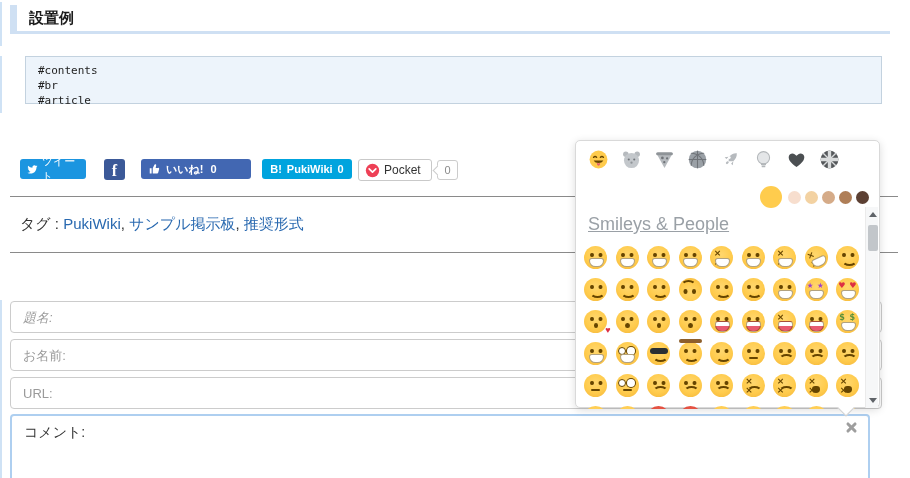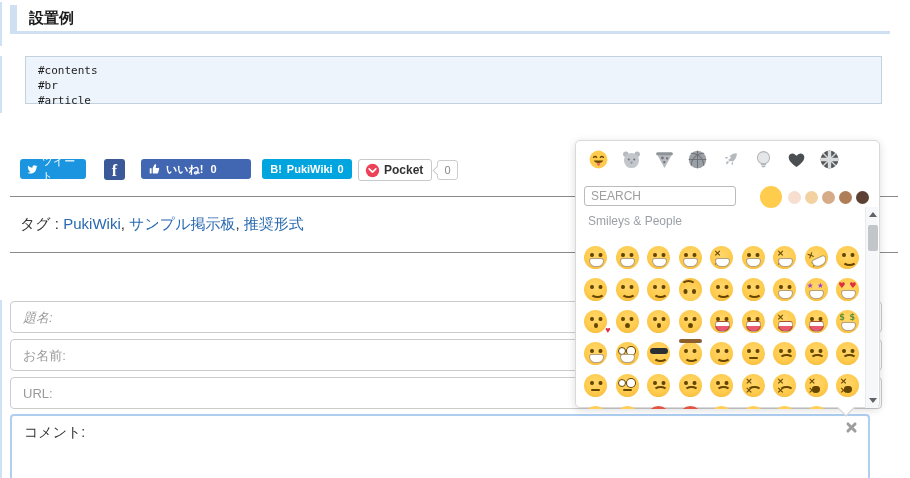--- a/index.html
+++ b/index.html
@@ -27,21 +27,21 @@
     border-radius:3px; color:#fff; font-size:11px; cursor:pointer; }
   .tweet { left:20px; width:66px; background:#1b95e0; padding:0 7px; gap:4px; }
   .fbicon { left:104px; width:21px; height:21px; background:#3b5998; border-radius:3px;
     color:#fff; display:flex; align-items:flex-end; justify-content:center;
     font-family:"Liberation Serif","DejaVu Serif",serif; font-weight:bold; font-size:16px;
     overflow:hidden; cursor:pointer; position:absolute; }
   .like { left:141px; width:110px; background:#4267b2; font-weight:bold; padding:0 8px; gap:5px; }
   .like .cnt { font-weight:bold; margin-left:2px; }
   .hatena { left:262px; width:90px; background:#00a4de; font-weight:bold; justify-content:center; gap:5px; }
   .pocket { left:358px; width:74px; height:22px; background:#fff; border:1px solid #c9c9c9;
-    color:#333; font-weight:bold; font-size:12px; padding:8px 6px; gap:4px; }
+    color:#333; font-weight:normal; font-size:12px; padding:8px 6px; gap:4px; }
   .pcount { left:437px; width:21px; height:20px; background:#fff; border:1px solid #ccc;
     border-radius:3px; color:#8a8a8a; font-size:11px; display:flex; align-items:center;
     justify-content:center; position:absolute; top:1px; cursor:default; }
   .pcount::before { content:""; position:absolute; left:-4px; top:6px; width:6px; height:6px;
     background:#fff; border-left:1px solid #ccc; border-bottom:1px solid #ccc;
     transform:rotate(45deg); }
 
   .hrline { position:absolute; left:10px; width:888px; height:1px; background:#8a8a8a; }
 
   
@@ -71,21 +71,21 @@
   .ptabs { position:absolute; left:12px; top:8px; display:flex; gap:12px; }
   .ptab { width:21px; height:21px; cursor:pointer; }
   .ptab svg { width:21px; height:21px; display:block; }
   .psearch { position:absolute; left:8px; top:45px; width:152px; height:20px;
     border:1px solid #bbb; border-radius:3px; font-size:12px; padding:0 6px; color:#555;
     outline:none; font-family:inherit; }
   .psearch::placeholder { color:#9e9e9e; opacity:1; }
   .tones { position:absolute; left:184px; top:44px; width:112px; height:24px; }
   .tone { position:absolute; border-radius:50%; width:13px; height:13px; top:6px; cursor:pointer; }
   .tone.sel { width:22px; height:22px; top:1px; }
-  .ptitle { position:absolute; left:12px; top:73px; font-size:12px; color:#9aa0a6; }
+  .ptitle { position:absolute; left:12px; top:73px; font-size:18px; color:#9aa0a6;text-decoration:underline; }
   .gridwrap { position:absolute; left:0; top:92px; width:288px; height:176px; overflow:hidden; }
   .egrid { position:absolute; left:4px; top:8px; display:grid;
     grid-template-columns:repeat(9,31.5px); grid-auto-rows:32px; }
 
   
   .em { position:relative; display:flex; align-items:center; justify-content:center; cursor:pointer; }
   .fc { position:relative; width:23px; height:23px; border-radius:50%;
     background:radial-gradient(circle at 50% 38%, #ffd76e 0%, #ffcb4c 55%, #f3b53a 100%); }
   .c-r .fc { background:radial-gradient(circle at 50% 38%, #ef6a55 0%, #e14a3c 55%, #cf3a2e 100%); }
   .fc::before { content:""; position:absolute; left:5.5px; top:7px; width:4px; height:4.5px;
@@ -255,21 +255,20 @@
         </svg>
       </span>
       <span class="ptab">
         <svg viewBox="0 0 20 20">
           <circle cx="10" cy="10" r="8.5" fill="#55585b"></circle>
           <path d="M10 1.5v17M1.5 10h17" stroke="#d9dbdc" stroke-width="3.2"></path>
           <path d="M4 4l12 12M16 4L4 16" stroke="#d9dbdc" stroke-width="1.3"></path>
         </svg>
       </span>
     </div>
-  <input class="psearch" placeholder="SEARCH" style="">
   <div class="tones">
       <span class="tone sel" style="background: rgb(255, 204, 77); left: 0px;"></span>
       <span class="tone" style="background: rgb(247, 222, 206); left: 28px;"></span>
       <span class="tone" style="background: rgb(243, 210, 162); left: 45px;"></span>
       <span class="tone" style="background: rgb(213, 171, 136); left: 62px;"></span>
       <span class="tone" style="background: rgb(175, 126, 87); left: 79px;"></span>
       <span class="tone" style="background: rgb(92, 64, 51); left: 96px;"></span>
     </div>
   <div class="ptitle">Smileys &amp; People</div>
   <div class="gridwrap">

